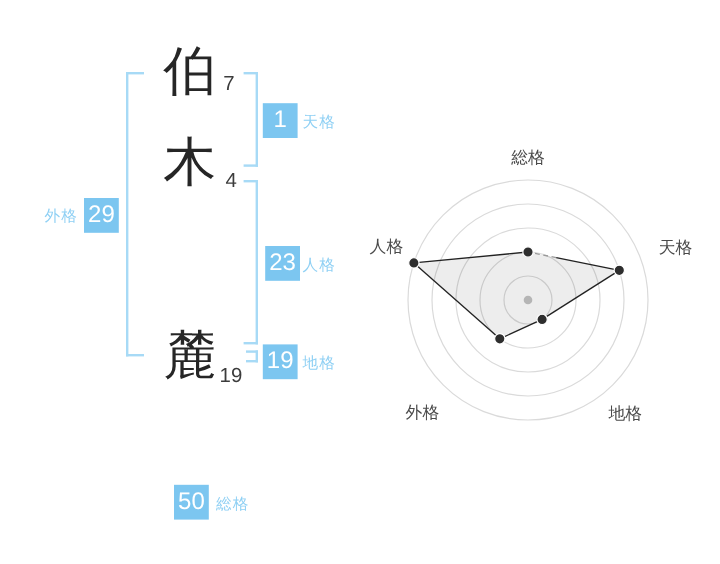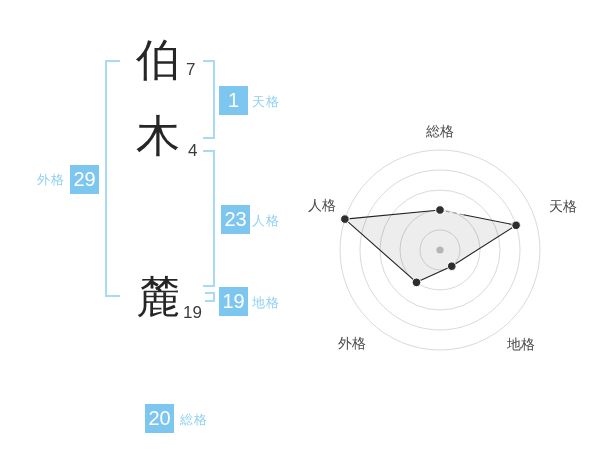--- a/index.html
+++ b/index.html
@@ -77,21 +77,21 @@
 
   <div class="badge badge-23">23</div>
   <div class="badge-label lab-jinkaku">人格</div>
 
   <div class="badge badge-19">19</div>
   <div class="badge-label lab-chikaku">地格</div>
 
   <div class="badge-label lab-gaikaku">外格</div>
   <div class="badge badge-26">29</div>
 
-  <div class="badge badge-30">20</div>
+  <div class="badge badge-30">50</div>
   <div class="badge-label lab-soukaku">総格</div>
 
   <div class="radar-wrap">
     <svg id="radar-svg" width="290" height="270" viewBox="0 0 290 270">
         <circle cx="140" cy="140" r="20" fill="none" stroke="#dadada" stroke-width="1"></circle>
         <circle cx="140" cy="140" r="40" fill="none" stroke="#dadada" stroke-width="1"></circle>
         <circle cx="140" cy="140" r="60" fill="none" stroke="#dadada" stroke-width="1"></circle>
         <circle cx="140" cy="140" r="80" fill="none" stroke="#dadada" stroke-width="1"></circle>
         <circle cx="140" cy="140" r="100" fill="none" stroke="#dadada" stroke-width="1"></circle>
         <polygon points="140,100 216.0845213036123,115.2786404500042 151.75570504584945,156.18033988749895 116.48858990830108,172.3606797749979 44.89434837048465,109.09830056250523" fill="rgba(0,0,0,0.07)" stroke="none"></polygon>

